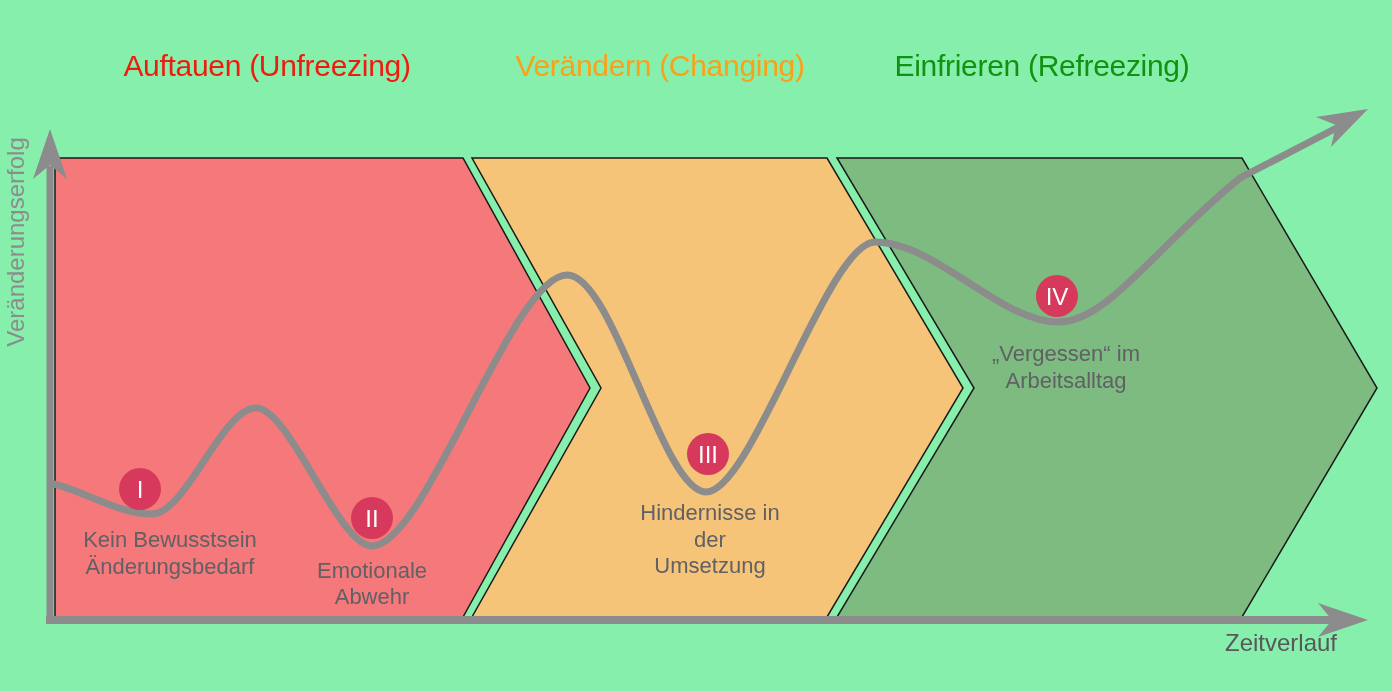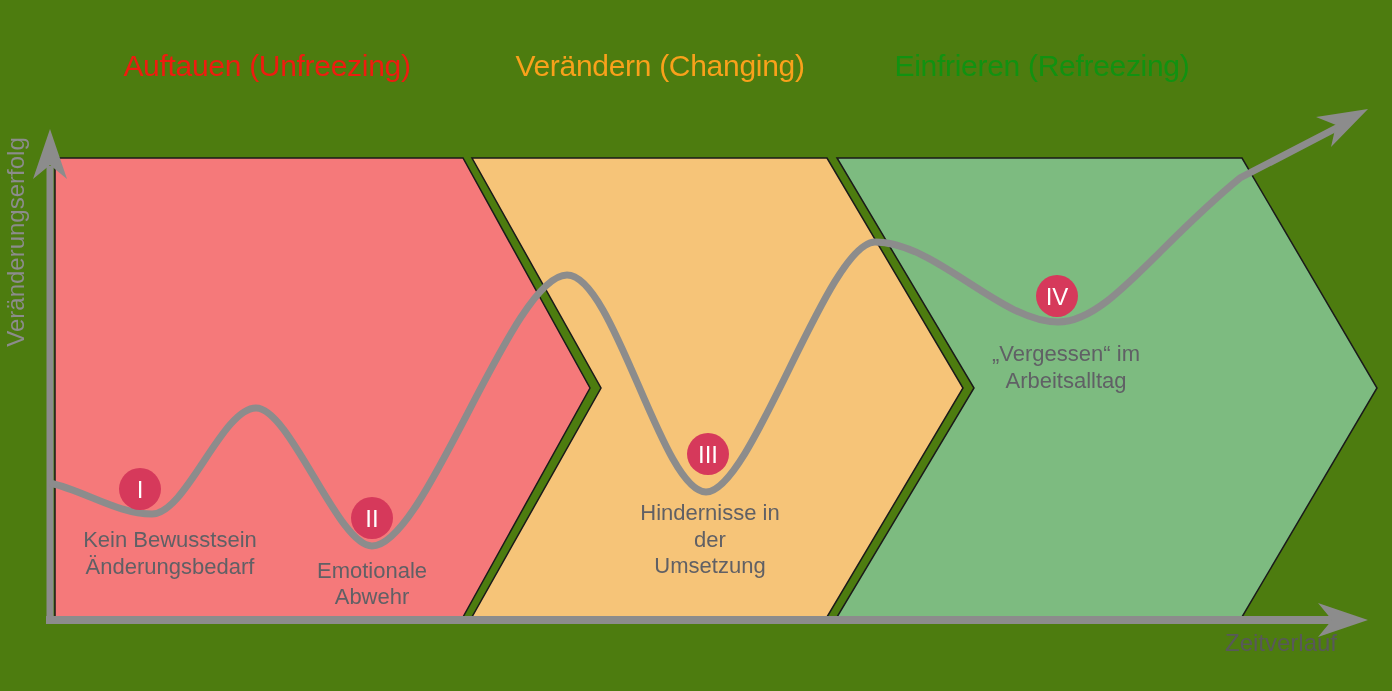--- a/index.html
+++ b/index.html
@@ -5,21 +5,21 @@
   html, body {
     margin: 0;
     padding: 0;
     background: #f0f0ef;
     font-family: "Liberation Sans", sans-serif;
   }
   .stage {
     position: relative;
     width: 1392px;
     height: 691px;
-    background: #4d7c0f;
+    background: #86efac;
     overflow: hidden;
   }
   svg { display: block; }
   .phase-title {
     font-family: "Liberation Sans", sans-serif;
     font-size: 30px;
     letter-spacing: -0.3px;
   }
   .axis-label {
     font-family: "Liberation Sans", sans-serif;

